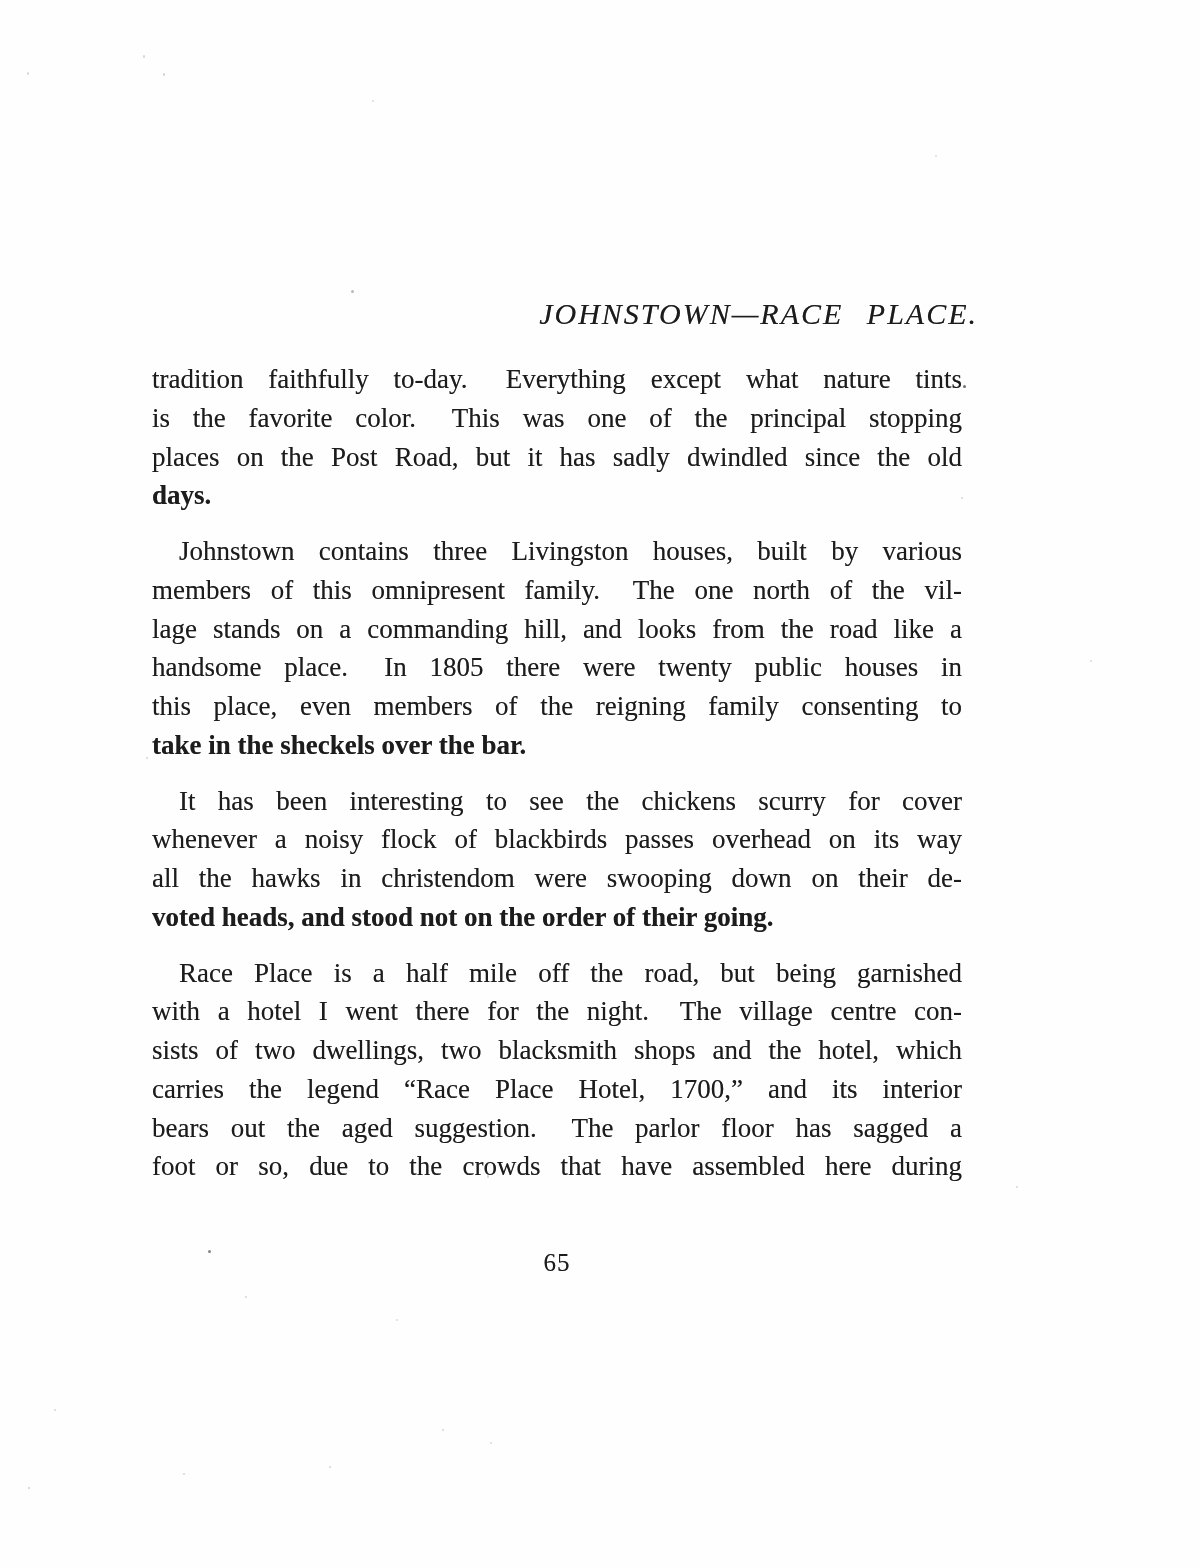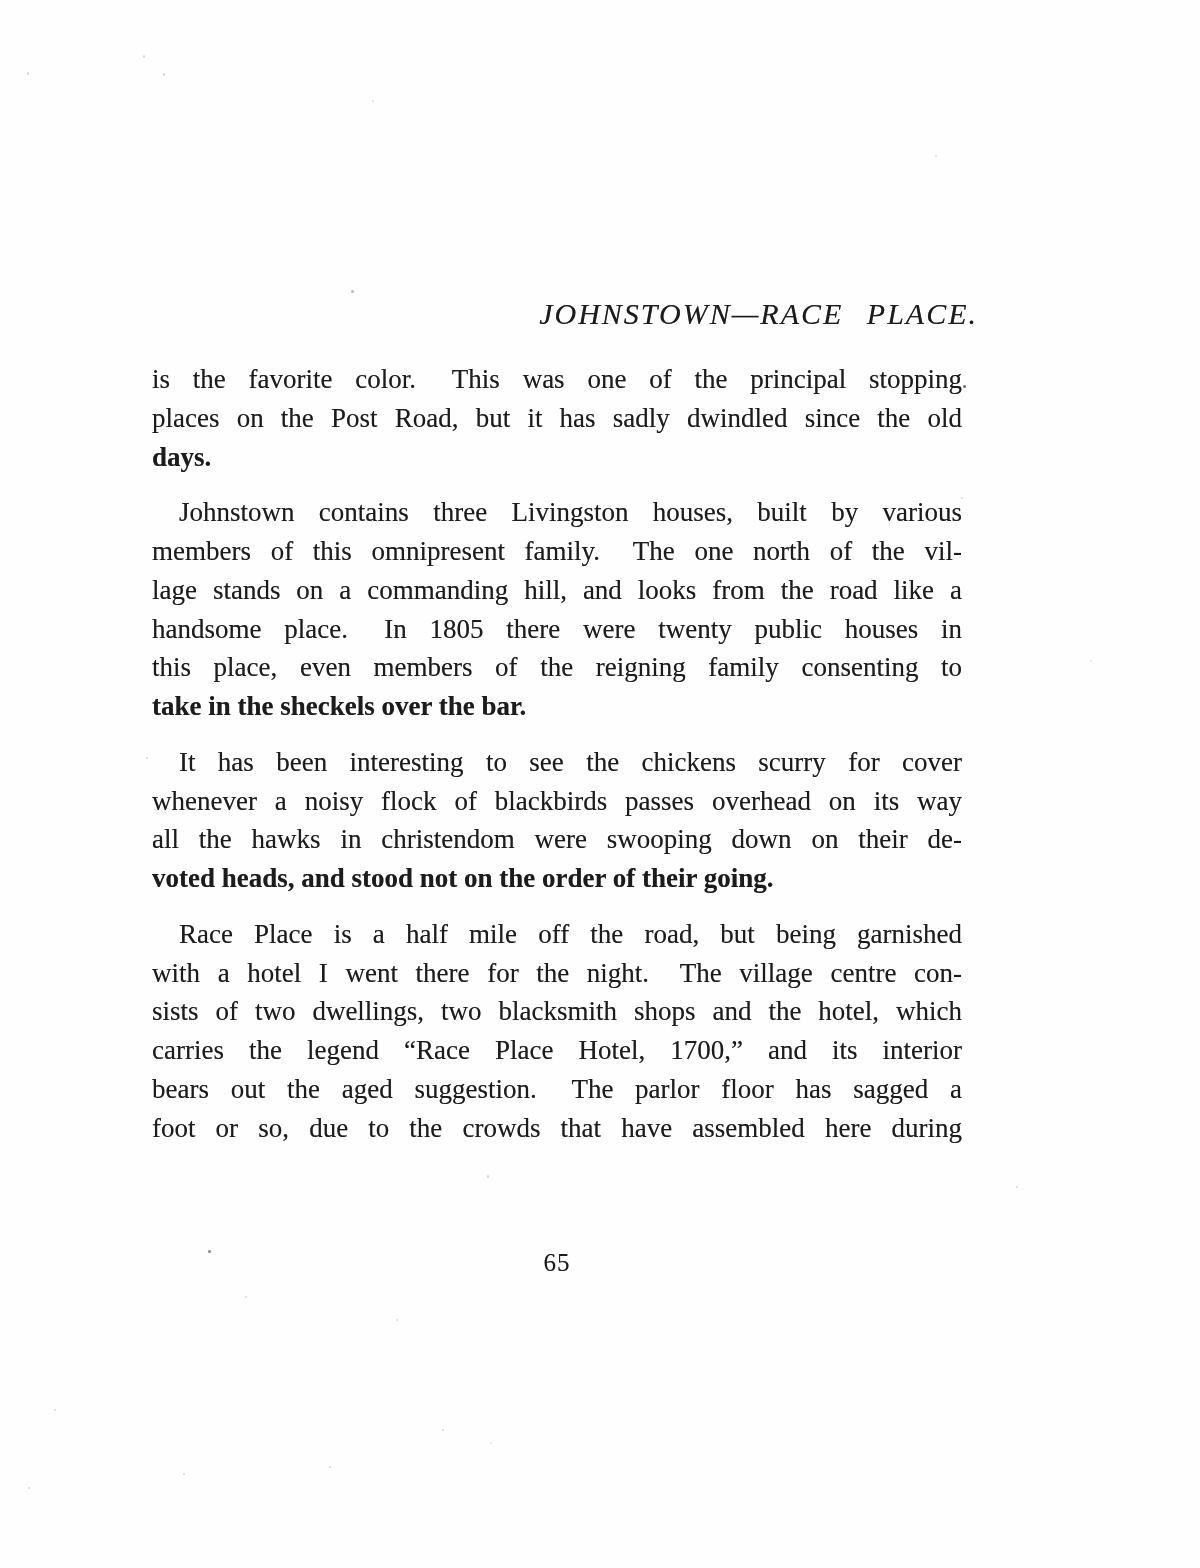--- a/index.html
+++ b/index.html
@@ -80,20 +80,21 @@
 </head>
 <body>
 
 <div class="page">
 
   <h1 class="running-head">JOHNSTOWN—RACE PLACE.</h1>
 
   <div class="text-block">
 
     <p>
+      <span class="line">tradition faithfully to-day.  Everything except what nature tints</span>
       <span class="line">is the favorite color.  This was one of the principal stopping</span>
       <span class="line">places on the Post Road, but it has sadly dwindled since the old</span>
       <span class="line end">days.</span>
     </p>
 
     <p>
       <span class="line indent">Johnstown contains three Livingston houses, built by various</span>
       <span class="line">members of this omnipresent family.  The one north of the vil-</span>
       <span class="line">lage stands on a commanding hill, and looks from the road like a</span>
       <span class="line">handsome place.  In 1805 there were twenty public houses in</span>

